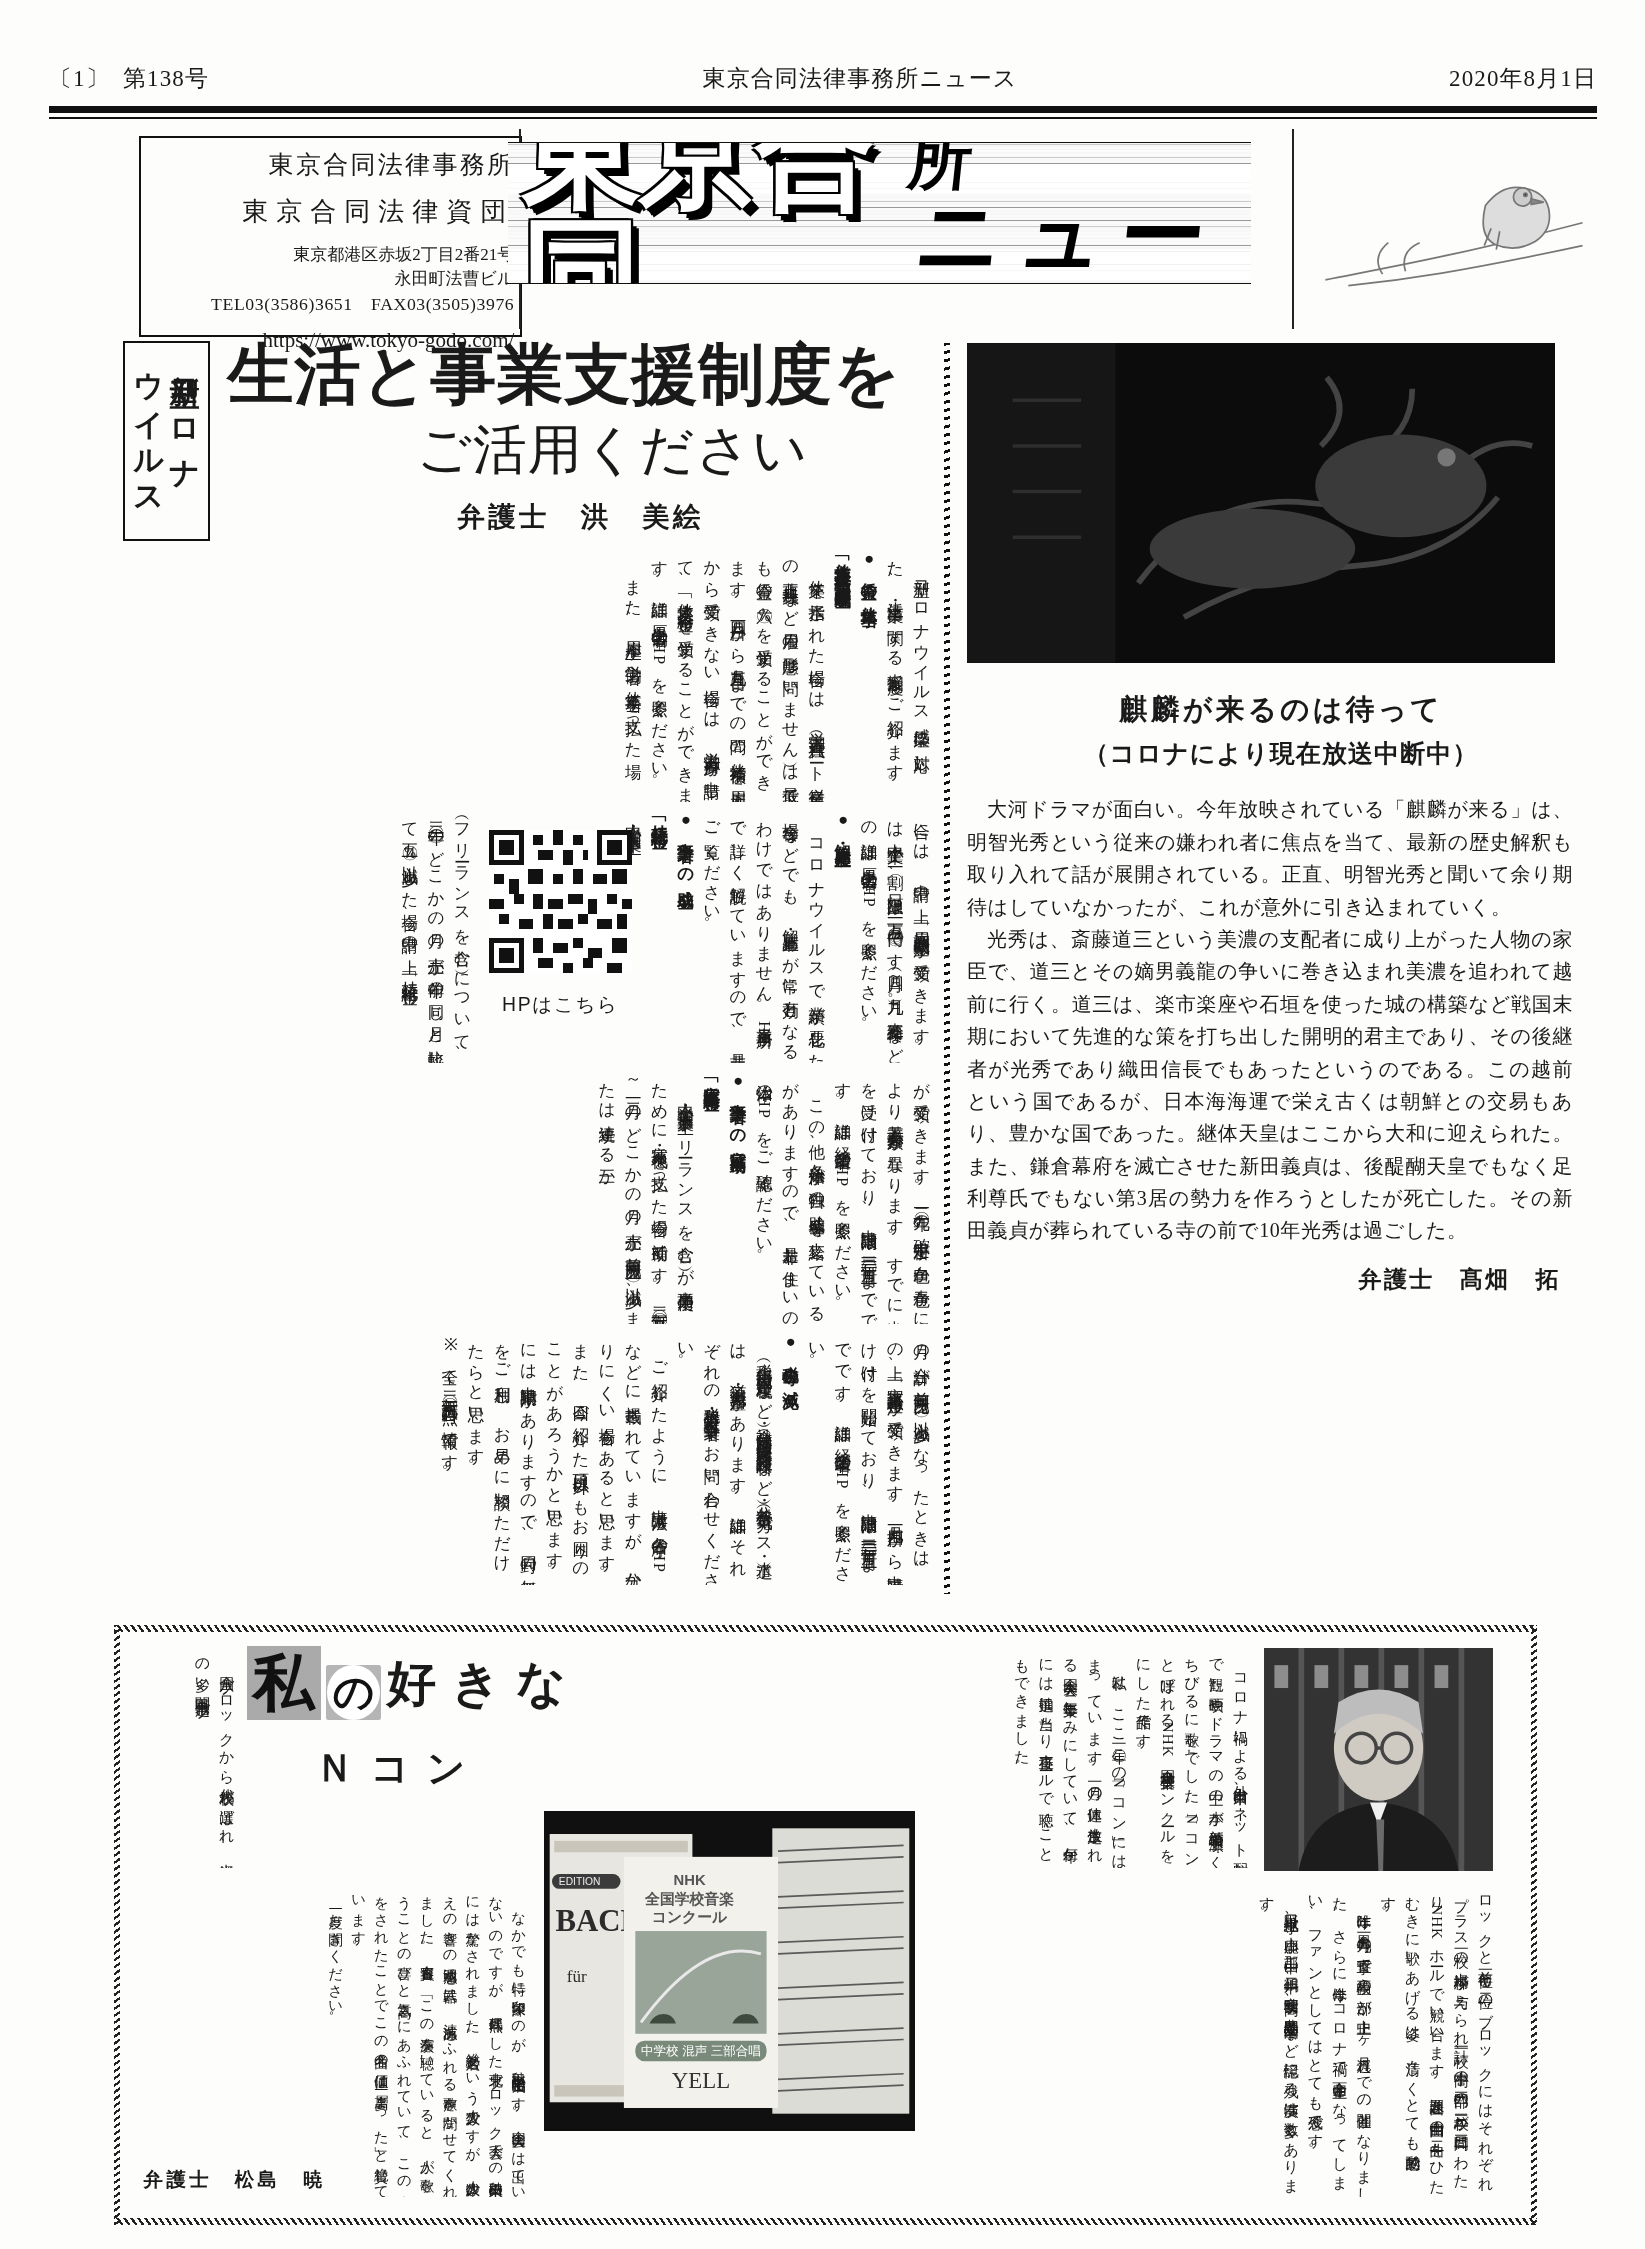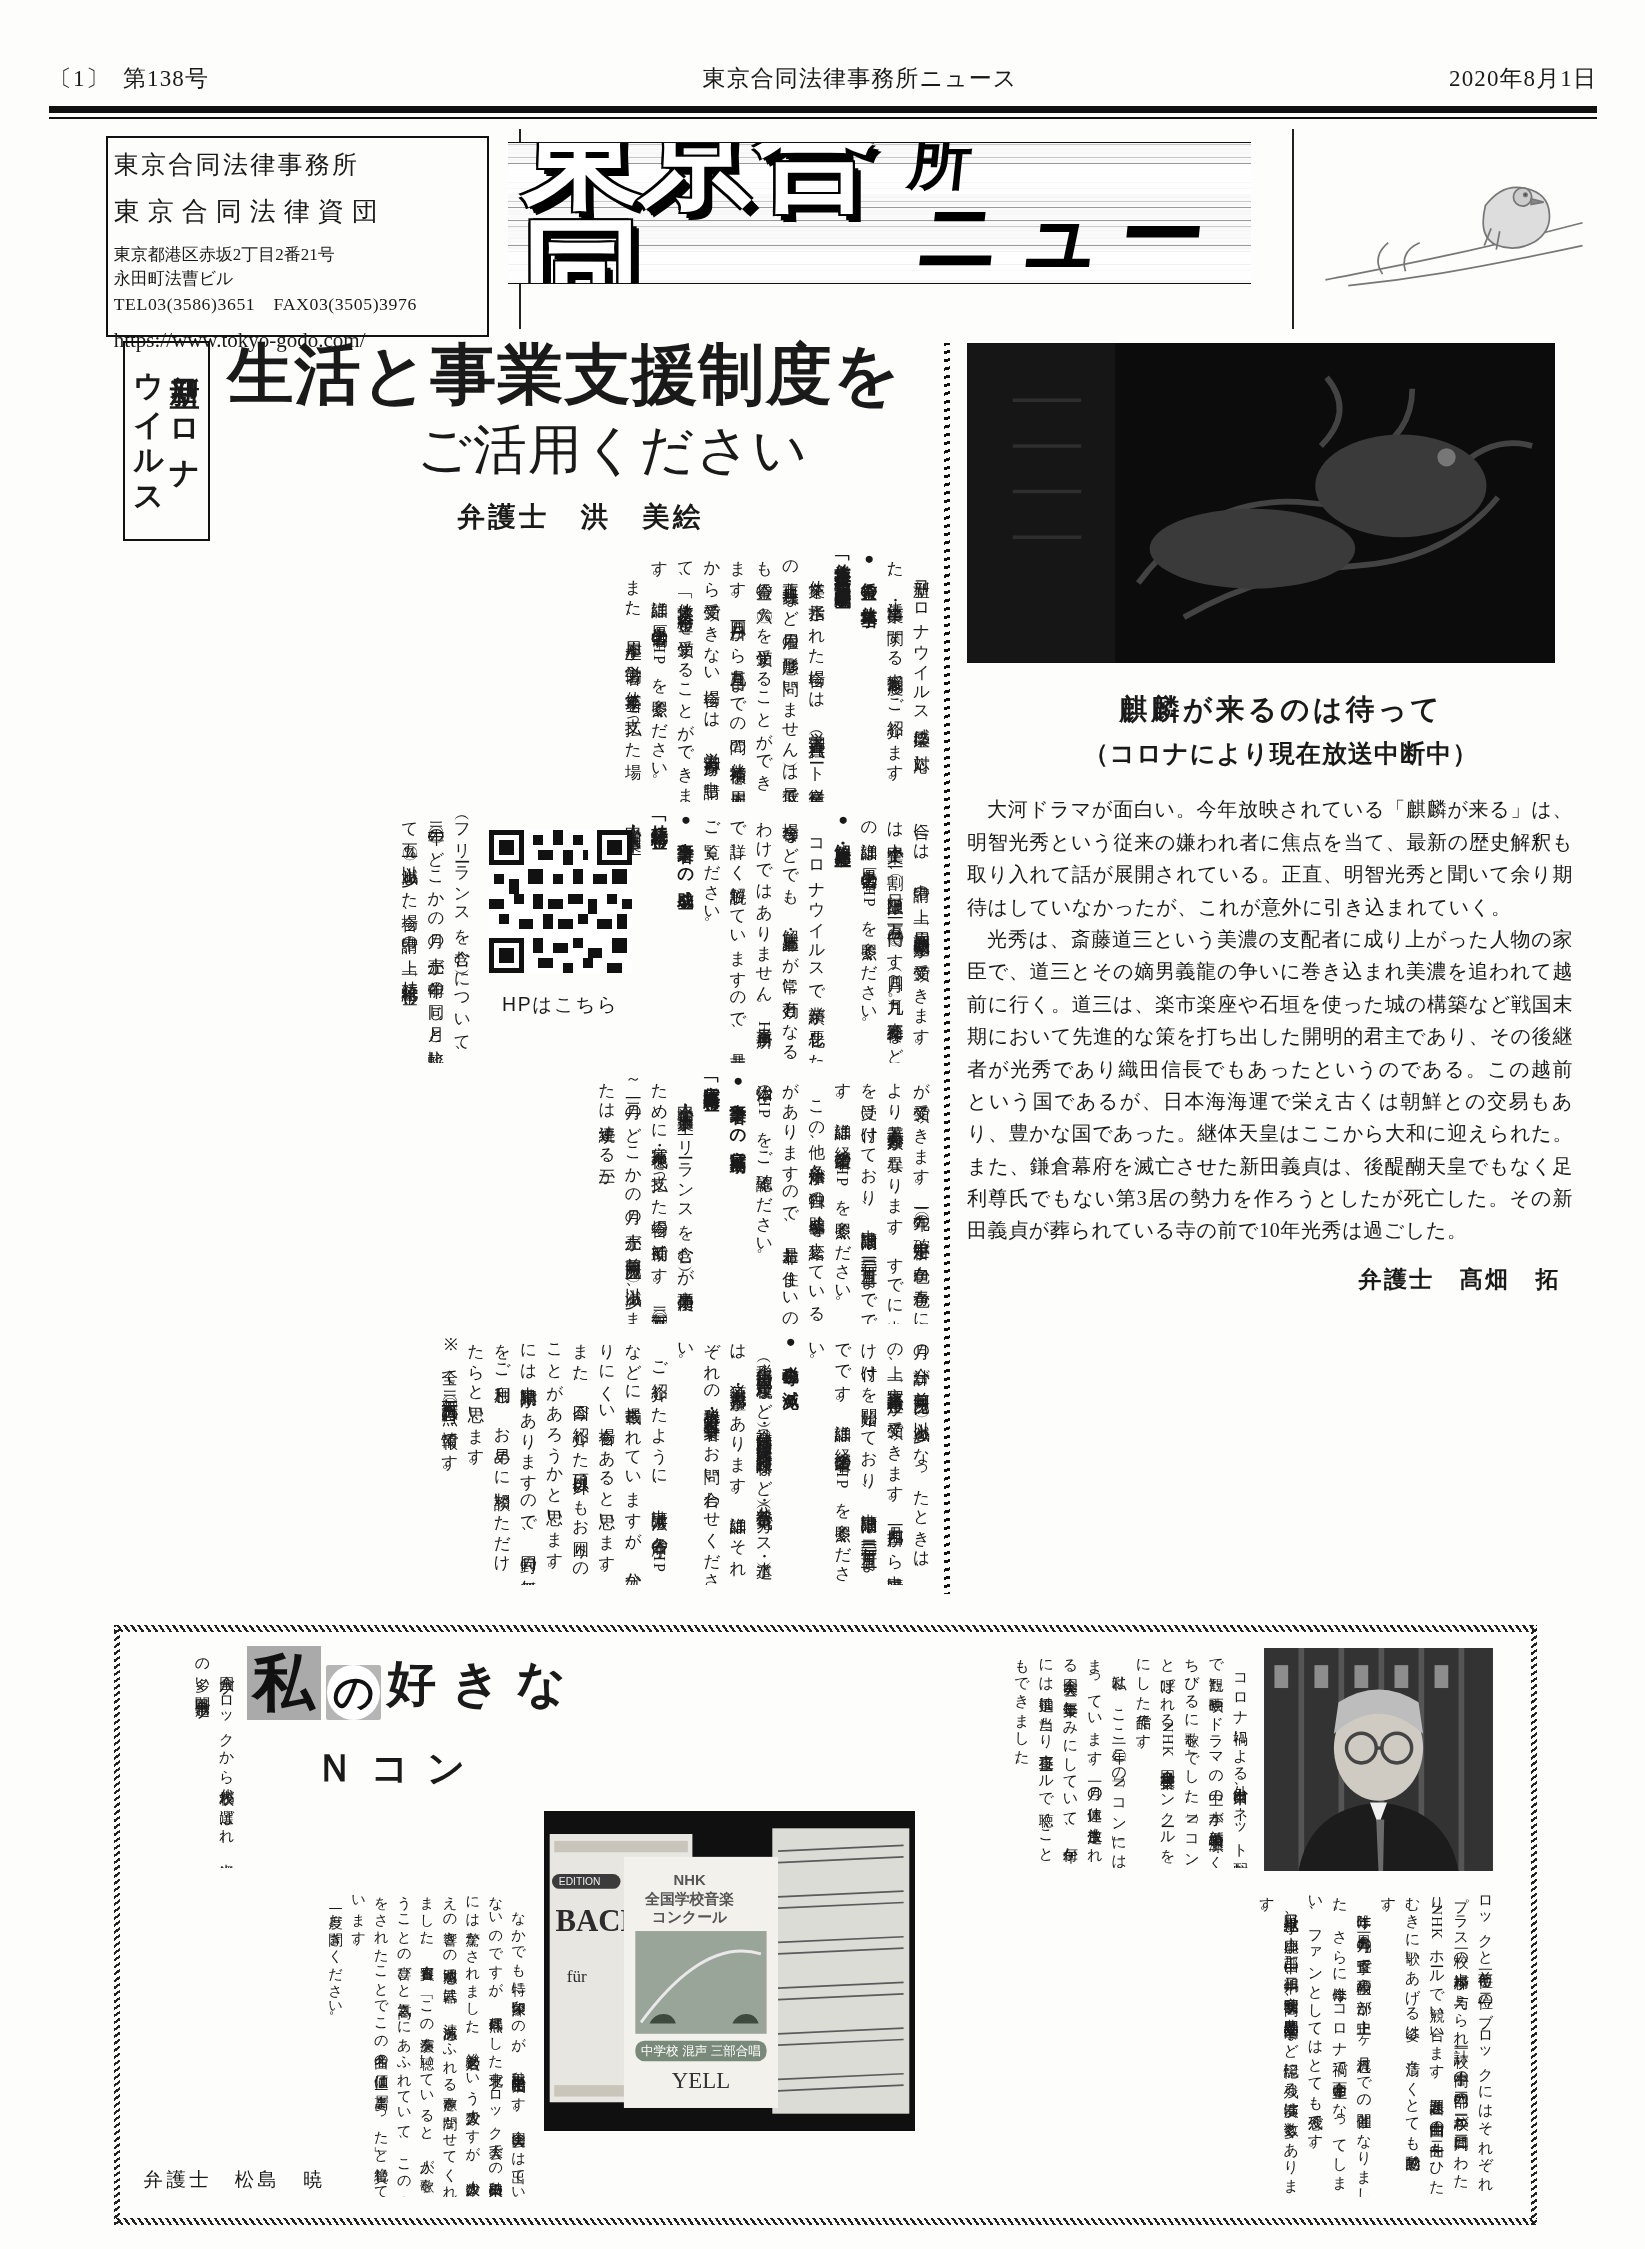--- a/index.html
+++ b/index.html
@@ -10,21 +10,21 @@
   
   .hdr { position:absolute; left:49px; top:63px; width:1548px; display:flex; align-items:baseline; font-size:23px; letter-spacing:1.1px; }
   .hdr .pgnum { width:74px; }
   .hdr .issue { width:274px; }
   .hdr .ctr { flex:1; text-align:center; }
   .hdr .date { width:274px; text-align:right; }
   .hdr-rule { position:absolute; left:49px; top:106px; width:1548px; height:6.9px; background:#111; }
   .hdr-rule2 { position:absolute; left:49px; top:117px; width:1548px; height:1.7px; background:#111; }
 
   
-  .infobox { position:absolute; left:106px; top:136px; width:383px; height:201px; border:2.3px solid #111; padding:10.3px 5.7px 5.7px; text-align:left; }
+  .infobox { position:absolute; left:139px; top:136px; width:383px; height:201px; border:2.3px solid #111; padding:10.3px 5.7px 5.7px; text-align:right; }
   .infobox .l1 { font-size:25px; letter-spacing:2.3px; margin-bottom:12.6px; }
   .infobox .l2 { font-size:26px; letter-spacing:8px; margin-bottom:13.7px; }
   .infobox .l3 { font-size:17px; margin-bottom:1.1px; }
   .infobox .l4 { font-size:17px; margin-bottom:2.3px; }
   .infobox .l5 { font-size:17.7px; margin-bottom:12px; letter-spacing:0.6px;}
   .infobox .l6 { font-size:21px; font-family:"Liberation Serif",serif; }
   .vline { position:absolute; top:129px; width:2.3px; height:200px; background:#222; }
 
   .logobox { position:absolute; left:508px; top:142px; width:743px; height:142px;
      background:
@@ -88,21 +88,21 @@
   .t-sukina { font-size:49px; font-weight:bold; letter-spacing:15px; padding-bottom:2.3px; }
   .t-sub { font-size:38px; font-weight:bold; letter-spacing:17px; margin:23px 0 0 69px; font-family:"Liberation Sans",sans-serif; }
 
   .vtext { writing-mode:vertical-rl; text-orientation:mixed; white-space:pre-line; letter-spacing:1.1px; overflow:hidden; }
   .essay-p1 { position:absolute; left:486px; top:8px; width:640px; height:220px; font-size:15px; line-height:1.62; }
   .lawyer { position:absolute; left:1137px; top:8px; width:229px; height:223px; background:#333; }
   .essay-p2 { position:absolute; left:800px; top:246px; width:571px; height:311px; font-size:15px; line-height:1.62; }
   .scores { position:absolute; left:417px; top:171px; width:371px; height:320px; background:#0f0f0f; overflow:hidden; }
   .essay-p3 { position:absolute; left:9.1px; top:246px; width:394px; height:311px; font-size:14.3px; line-height:1.60; }
   .essay-left-strip { position:absolute; left:9.1px; top:8px; width:103px; height:220px; font-size:15px; line-height:1.62; }
-  .essay-byline { position:absolute; left:17px; top:526px; font-size:19.4px; font-weight:normal; letter-spacing:3.4px; }
+  .essay-byline { position:absolute; left:17px; top:526px; font-size:19.4px; font-weight:bold; letter-spacing:3.4px; }
 
   
   .ph-label { font-family:"Liberation Sans",sans-serif; }
 </style>
 </head>
 <body>
 
 <div class="page">
 
   <div class="hdr">

